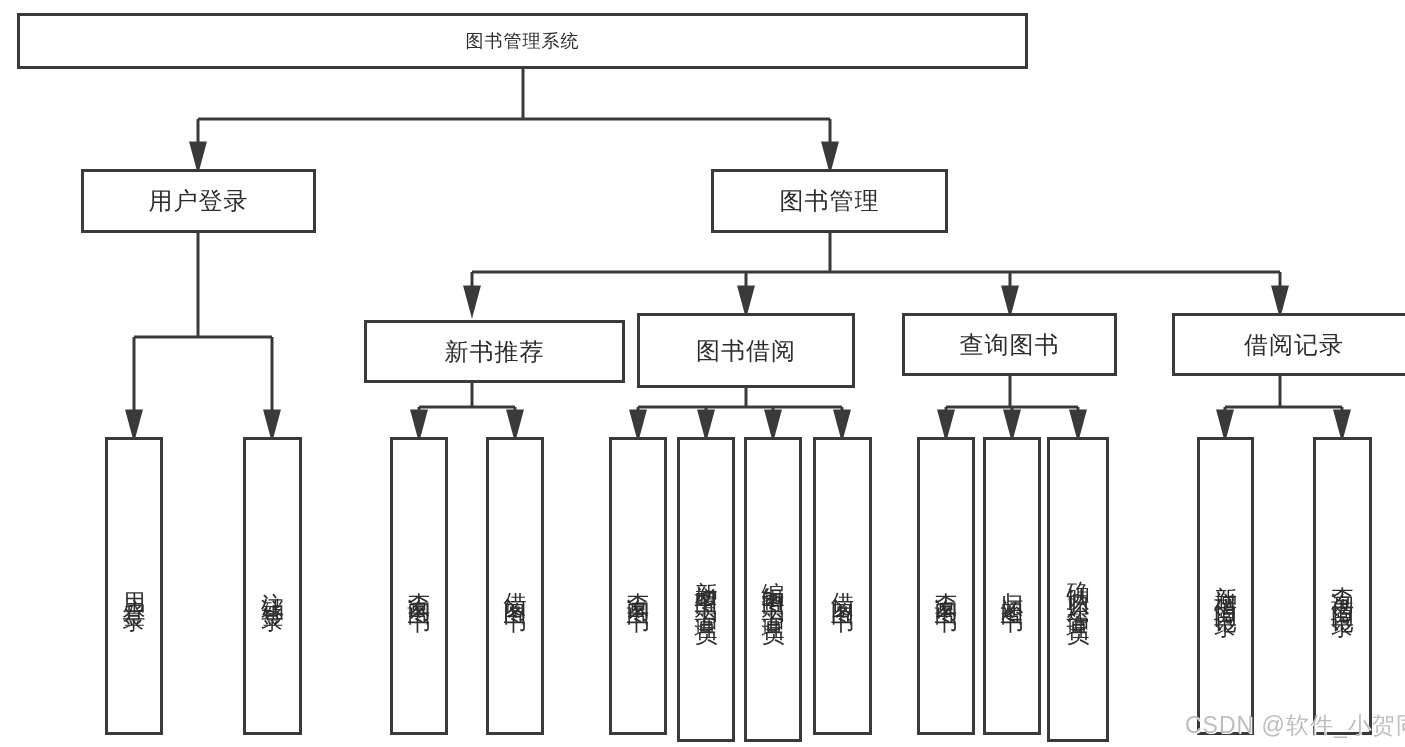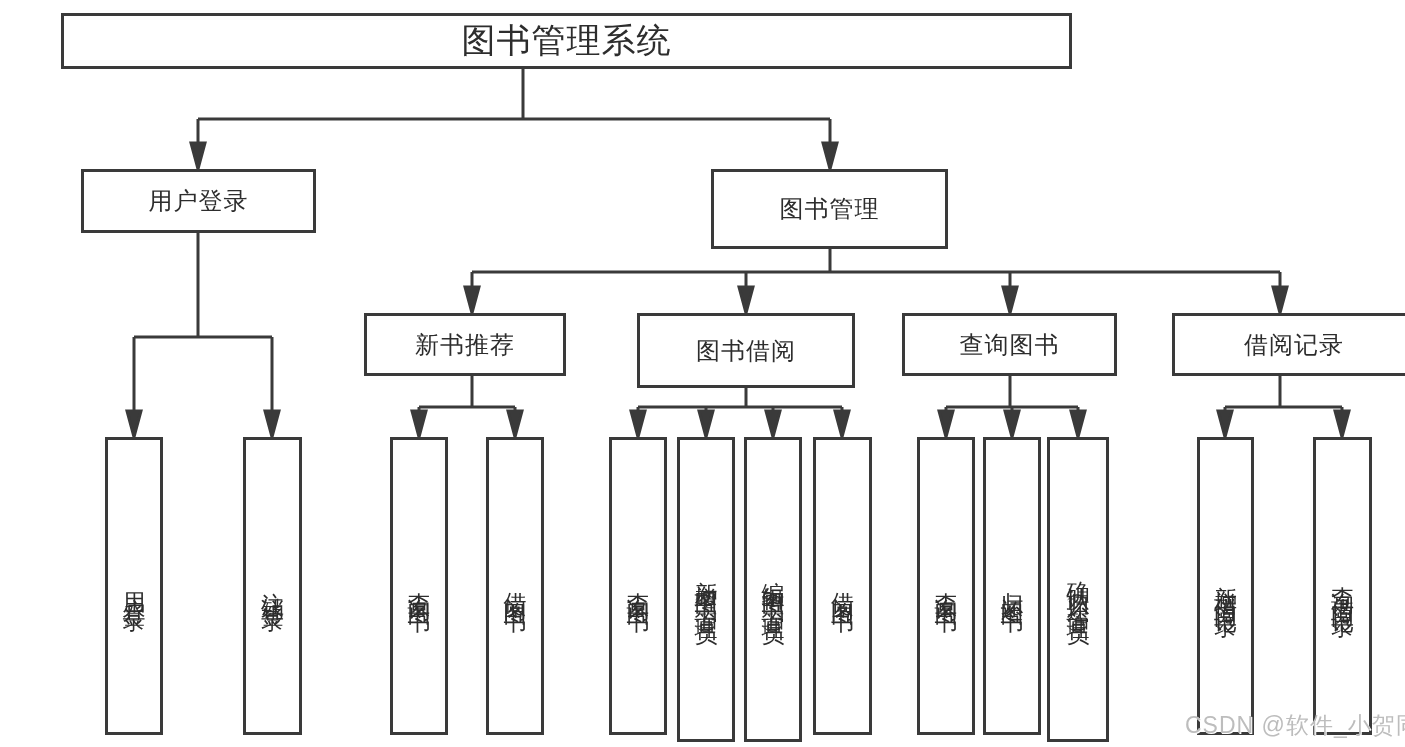--- a/index.html
+++ b/index.html
@@ -16,21 +16,21 @@
     box-sizing:border-box;
     background:#ffffff;
     border:3px solid #3a3a3a;
     color:#2d2d2d;
     display:flex;
     align-items:center;
     justify-content:center;
     z-index:1;
   }
   .hbox { font-size:24px; letter-spacing:1px; white-space:nowrap; }
-  .root-box { font-size:34px;margin-left:44px; }
+  .root-box { font-size:18px; }
   .vbox {
     writing-mode:vertical-rl;
     font-size:23px;
     letter-spacing:6px;
     line-height:1;
   }
   .watermark {
     position:absolute;
     left:1185px; top:710px;
     z-index:2;
@@ -92,23 +92,23 @@
     <g stroke="#3a3a3a" stroke-width="3" fill="#3a3a3a">
       <path d="M1280,376 V407 M1225,407 H1342 M1225,407 V415 M1342,407 V415" fill="none"></path>
       <polygon points="1218,411 1232,411 1225,437"></polygon>
       <polygon points="1335,411 1349,411 1342,437"></polygon>
     </g>
   </svg>
 
   <div class="box hbox root-box" style="left:17px;top:13px;width:1011px;height:56px">图书管理系统</div>
 
   <div class="box hbox" style="left:81px;top:169px;width:235px;height:64px">用户登录</div>
-  <div class="box hbox" style="left:711px;top:169px;width:237px;height:80px">图书管理</div>
+  <div class="box hbox" style="left:711px;top:169px;width:237px;height:64px">图书管理</div>
 
-  <div class="box hbox" style="left:364px;top:313px;width:202px;height:63px">新书推荐</div>
+  <div class="box hbox" style="left:364px;top:320px;width:261px;height:63px">新书推荐</div>
   <div class="box hbox" style="left:637px;top:313px;width:218px;height:75px">图书借阅</div>
   <div class="box hbox" style="left:902px;top:313px;width:215px;height:63px">查询图书</div>
   <div class="box hbox" style="left:1172px;top:313px;width:244px;height:63px">借阅记录</div>
 
   <div class="box vbox" style="left:105px;top:437px;width:58px;height:298px">用户登录</div>
   <div class="box vbox" style="left:243px;top:437px;width:59px;height:298px">注销登录</div>
 
   <div class="box vbox" style="left:390px;top:437px;width:58px;height:298px">查询图书</div>
   <div class="box vbox" style="left:486px;top:437px;width:58px;height:298px">借阅图书</div>
 

